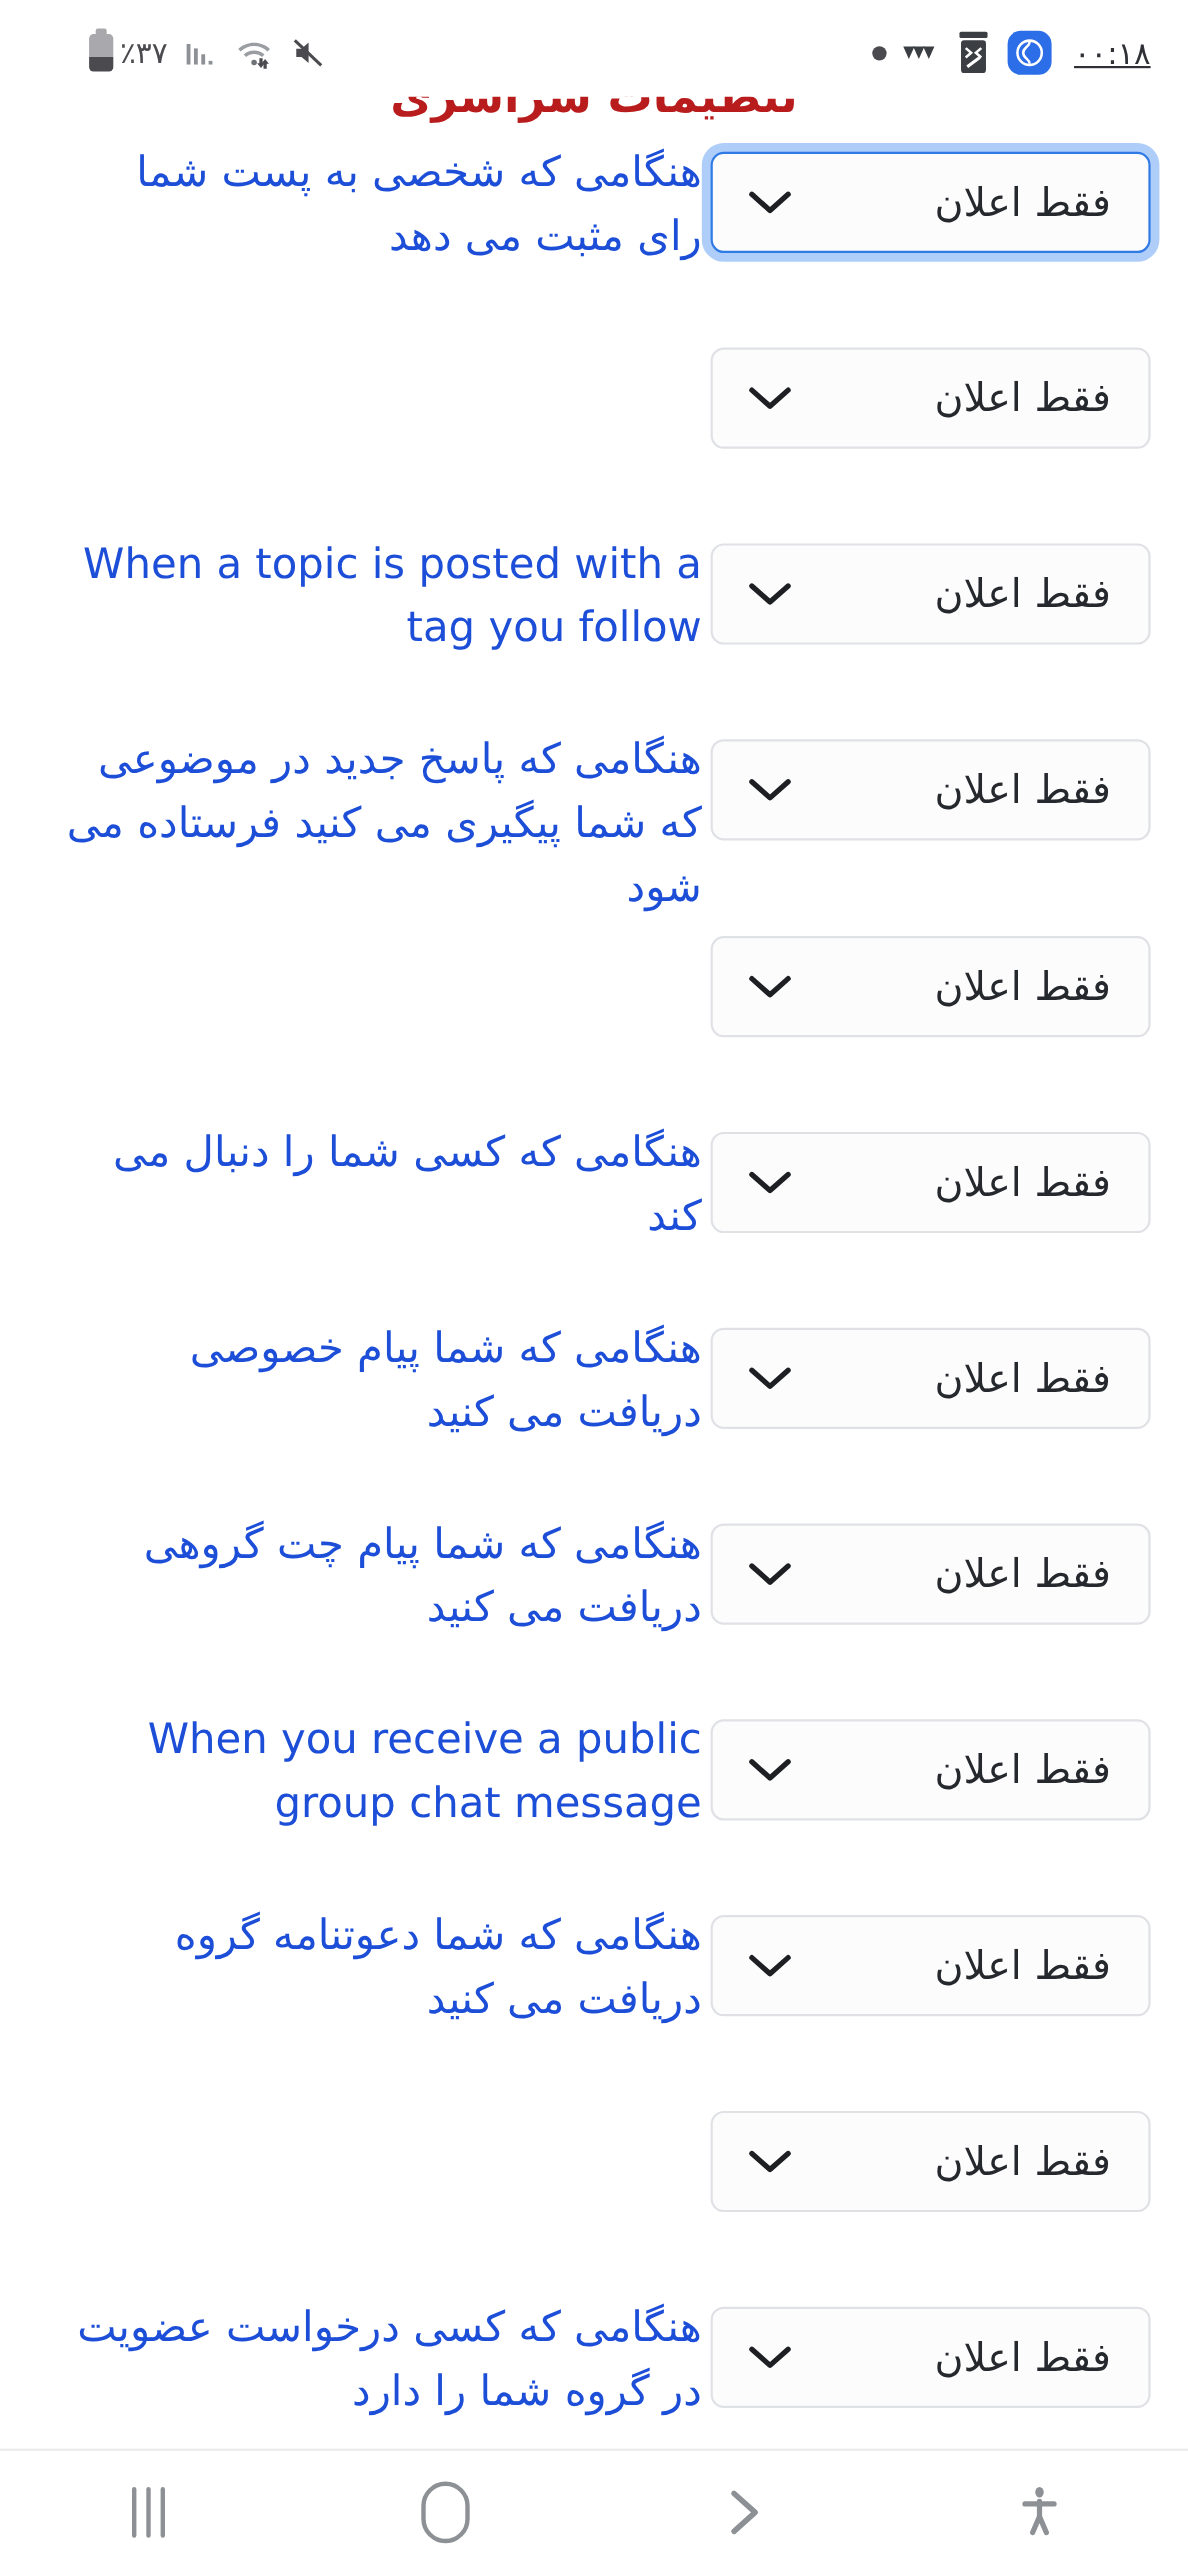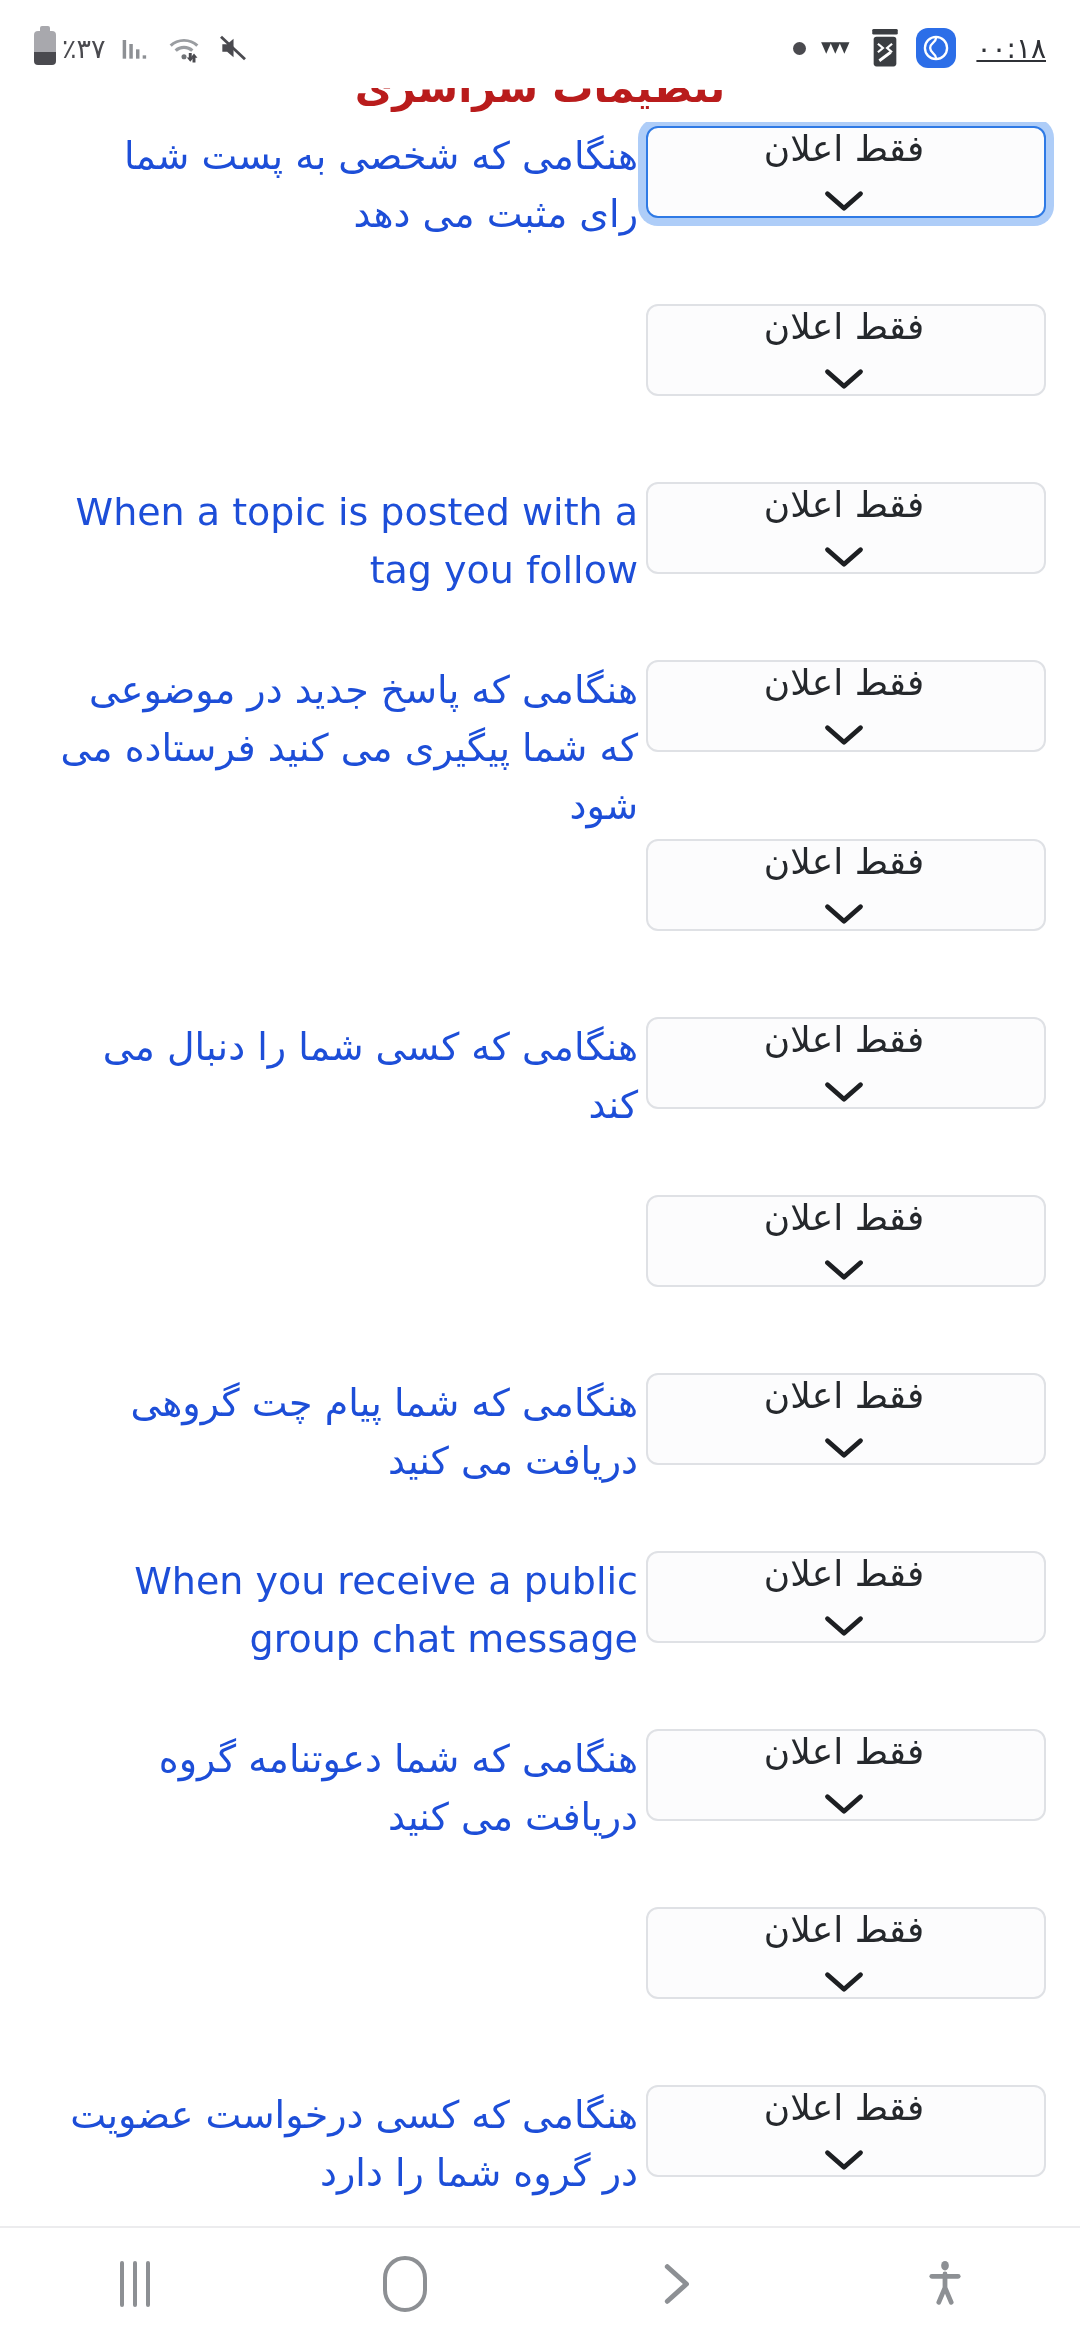--- a/index.html
+++ b/index.html
@@ -30,20 +30,21 @@
   .sb-left, .sb-right {
     display: flex;
     align-items: center;
     gap: 14px;
   }
   .sb-left { direction: ltr; }
   .battery-wrap {
     display: flex;
     align-items: center;
     gap: 6px;
+    margin-left: 47px;
   }
   .battery-icon {
     width: 22px;
     height: 34px;
     border-radius: 4px;
     background: linear-gradient(to bottom, #a8a8ad 0%, #a8a8ad 62%, #4a4a4f 62%, #4a4a4f 100%);
     position: relative;
   }
   .battery-icon::after {
     content: "";
@@ -140,27 +141,26 @@
   }
   .row-label.ltr {
     direction: ltr;
     text-align: right;
   }
 
   .select-box {
     flex: 0 0 400px;
     width: 400px;
     height: 92px;
-    margin-top: 4px;
+    margin-top: 16px;
     box-sizing: border-box;
     border: 2px solid #dfe1e5;
     border-radius: 12px;
     background: #fcfcfd;
     display: flex;
-    flex-direction: column;
     align-items: center;
     justify-content: space-between;
     padding: 0 34px 0 30px;
     position: relative;
   }
   .select-box.focused {
     border-color: #2f7ae5;
     box-shadow: 0 0 0 8px rgba(124,174,243,0.62);
   }
   .select-value {
@@ -333,20 +333,21 @@
       </div>
       <div class="row-label">هنگامی که کسی شما را دنبال می کند</div>
     </div>
     <div class="row">
       <div class="select-box">
         <span class="select-value">فقط اعلان</span>
         <span class="chev"><svg width="44" height="30" viewBox="0 0 24 16">
             <path d="M3 4 L12 12 L21 4" fill="none" stroke="#1d1f22" stroke-width="2.6" stroke-linecap="round" stroke-linejoin="round"></path>
           </svg></span>
       </div>
+      <div class="row-label">هنگامی که شما پیام خصوصی دریافت می کنید</div>
     </div>
     <div class="row">
       <div class="select-box">
         <span class="select-value">فقط اعلان</span>
         <span class="chev"><svg width="44" height="30" viewBox="0 0 24 16">
             <path d="M3 4 L12 12 L21 4" fill="none" stroke="#1d1f22" stroke-width="2.6" stroke-linecap="round" stroke-linejoin="round"></path>
           </svg></span>
       </div>
       <div class="row-label">هنگامی که شما پیام چت گروهی دریافت می کنید</div>
     </div>

